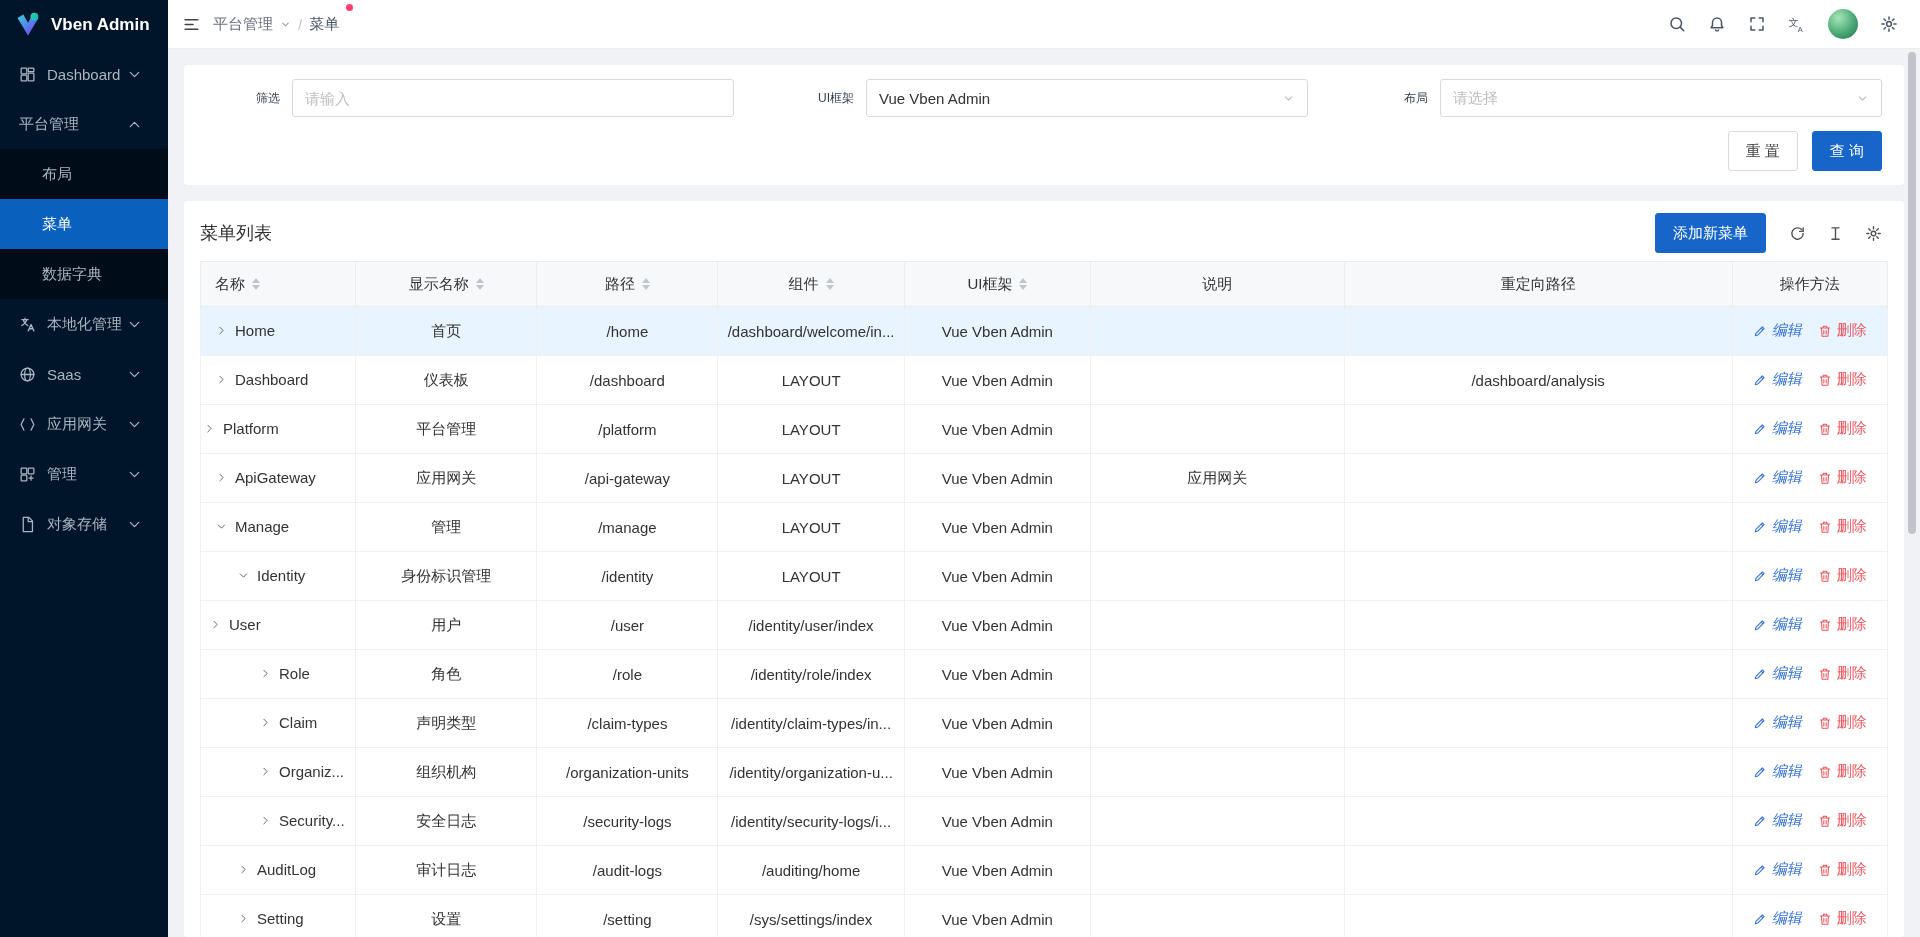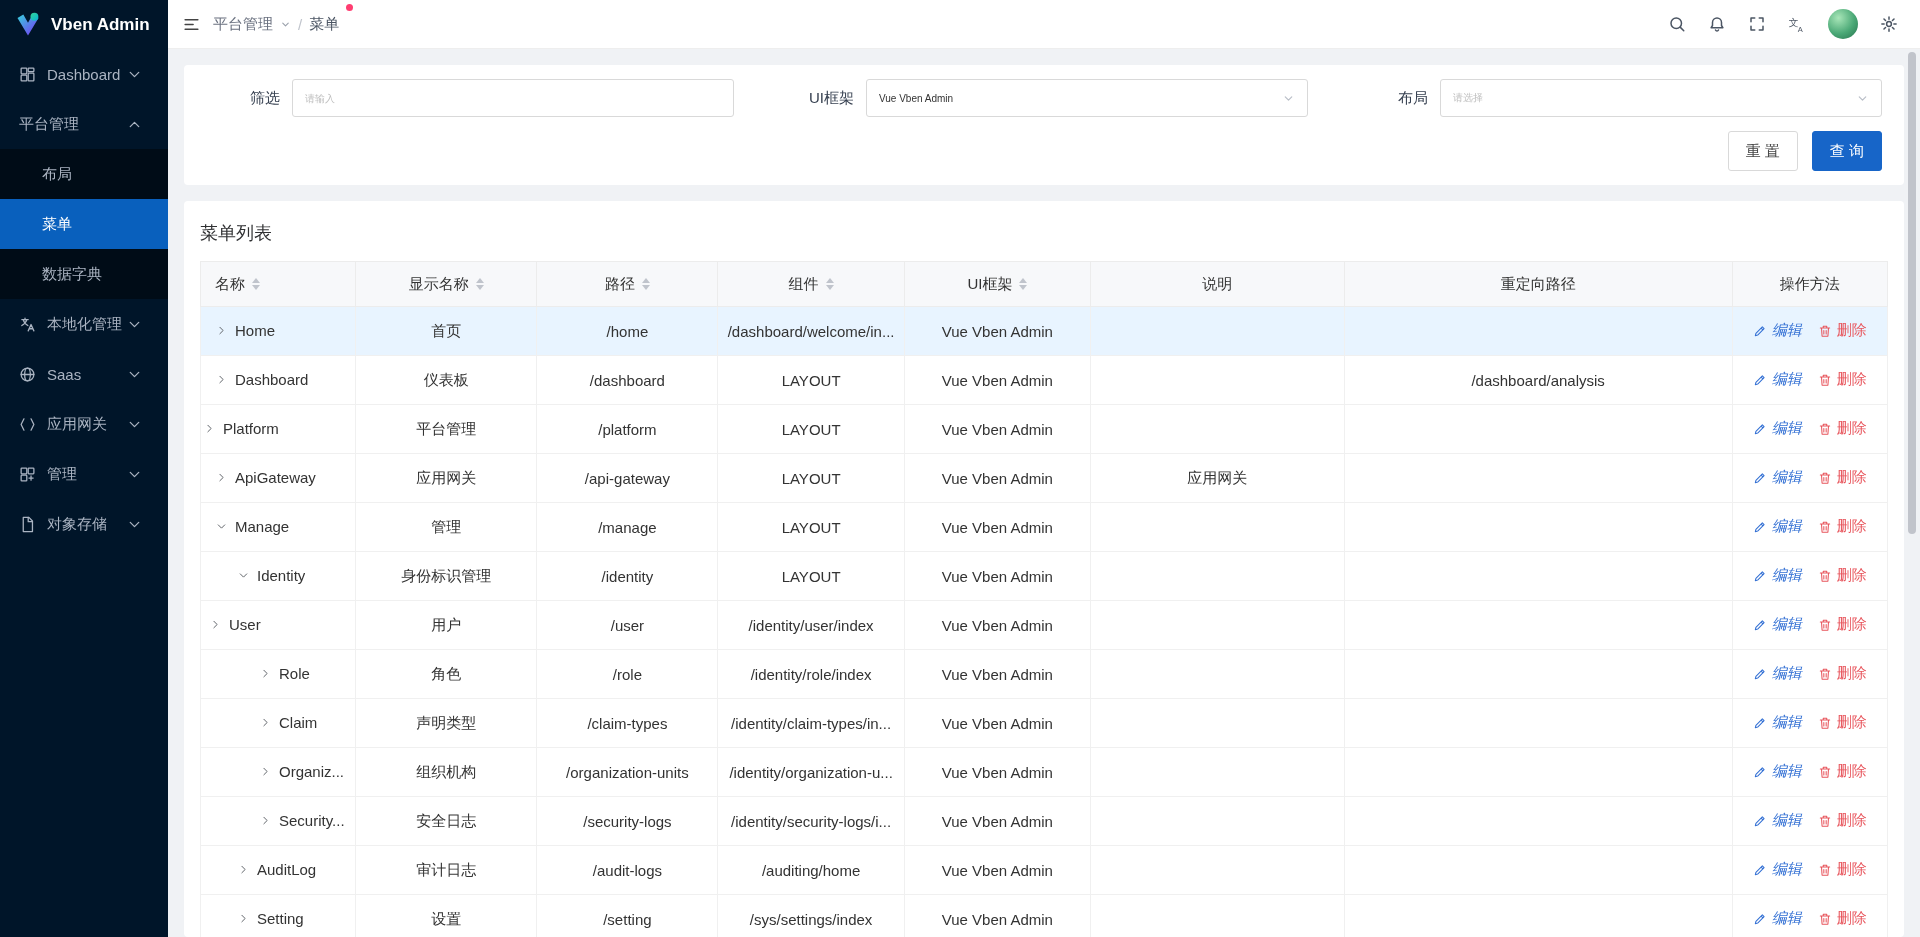--- a/index.html
+++ b/index.html
@@ -42,22 +42,22 @@
   .tool svg{width:18px;height:18px;}
   .avatar{width:30px;height:30px;border-radius:50%;margin:0 8px;cursor:pointer;flex-shrink:0;
     background:radial-gradient(circle at 35% 30%,#a8e6b8,#4aa876 55%,#2d7d55 90%);}
 
   
   .content{flex:1;padding:16px 16px 0;overflow:hidden;display:flex;flex-direction:column;}
   .card{background:#fff;border-radius:4px;}
   .filter-card{padding:14px 22px;margin-bottom:16px;flex-shrink:0;}
   .filter-row{display:grid;grid-template-columns:repeat(3,1fr);gap:0 46px;}
   .field{display:flex;align-items:center;min-width:0;}
-  .field label{width:74px;text-align:right;margin-right:12px;font-size:15px;color:#374151;flex-shrink:0;white-space:nowrap;}
-  .input,.select{flex:1;height:38px;border:1px solid #d9d9d9;border-radius:3px;display:flex;align-items:center;padding:0 12px;font-size:10px;background:#fff;min-width:0;}
+  .field label{width:74px;text-align:right;margin-right:12px;font-size:12px;color:#374151;flex-shrink:0;white-space:nowrap;}
+  .input,.select{flex:1;height:38px;border:1px solid #d9d9d9;border-radius:3px;display:flex;align-items:center;padding:0 12px;font-size:15px;background:#fff;min-width:0;}
   input.input{outline:none;color:#333;font-family:inherit;}
   input.input::placeholder{color:#bfbfbf;}
   .select{justify-content:space-between;cursor:pointer;}
   .select .ph{color:#bfbfbf;}
   .select .chev{display:flex;color:#b9bec7;}
   .select .chev svg{width:13px;height:13px;}
   .filter-actions{display:flex;justify-content:flex-end;gap:14px;margin-top:14px;}
   .btn{height:40px;padding:0 17px;border:1px solid #d9d9d9;background:#fff;border-radius:3px;font-size:15px;color:#444;cursor:pointer;font-family:inherit;white-space:nowrap;}
   .btn.primary{background:var(--primary);border-color:var(--primary);color:#fff;}
 
@@ -310,20 +310,40 @@
         </div>
         <div class="filter-actions">
           <button class="btn">重 置</button>
           <button class="btn primary">查 询</button>
         </div>
       </section>
 
       <section class="card table-card">
         <div class="table-head">
           <h2 class="table-title">菜单列表</h2>
+          <div class="table-toolbar">
+            <button class="btn primary">添加新菜单</button>
+            <span class="tbtn">
+              <svg viewBox="0 0 24 24" fill="none" stroke="currentColor" stroke-width="2" stroke-linecap="round" stroke-linejoin="round">
+                  <path d="M20 12a8 8 0 1 1-2.3-5.6"></path>
+                  <path d="M20 4v5h-5"></path>
+                </svg>
+            </span>
+            <span class="tbtn">
+              <svg viewBox="0 0 24 24" fill="none" stroke="currentColor" stroke-width="2" stroke-linecap="round">
+                  <path d="M7 4h10M7 20h10M12 4v16"></path>
+                </svg>
+            </span>
+            <span class="tbtn">
+              <svg viewBox="0 0 24 24" fill="none" stroke="currentColor" stroke-width="2" stroke-linecap="round">
+                  <circle cx="12" cy="12" r="3.2"></circle>
+                  <path d="M12 2.5v3M12 18.5v3M2.5 12h3M18.5 12h3M5.3 5.3l2.1 2.1M16.6 16.6l2.1 2.1M18.7 5.3l-2.1 2.1M7.4 16.6l-2.1 2.1"></path>
+                </svg>
+            </span>
+          </div>
         </div>
         <div class="table-wrap">
           <table>
             <colgroup>
               <col style="width:150px">
                 <col style="width:175px">
                 <col style="width:175px">
                 <col style="width:180px">
               <col style="width:180px">
                 <col style="width:245px">

